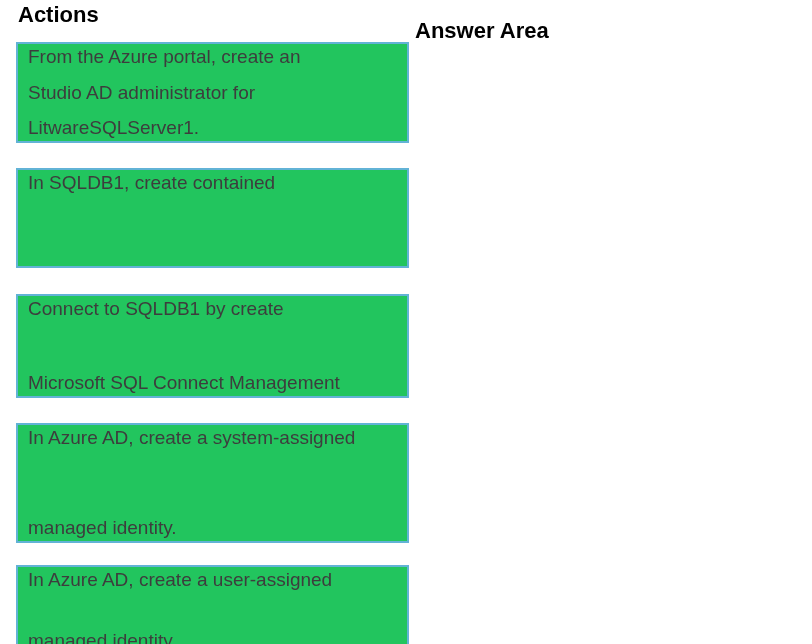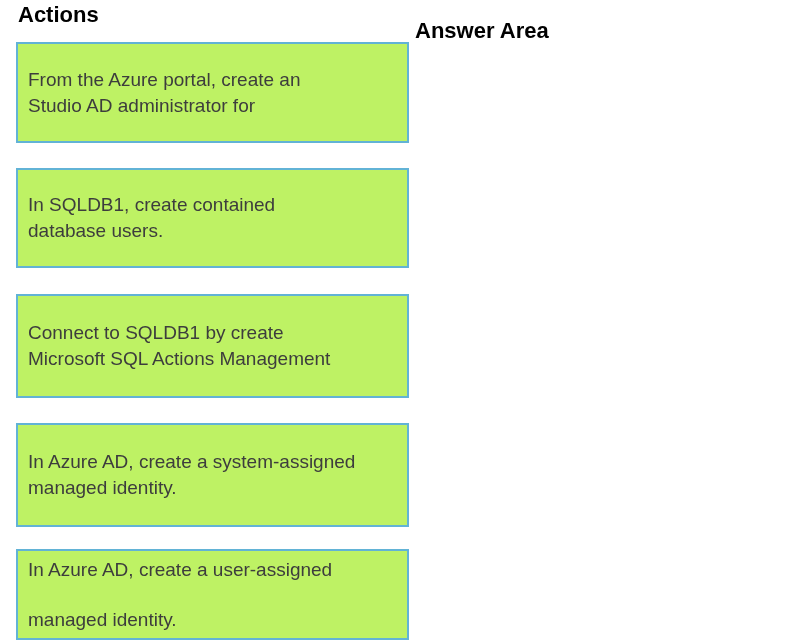--- a/index.html
+++ b/index.html
@@ -33,38 +33,38 @@
     font-weight: bold;
     color: #000000;
     line-height: 26px;
     padding-top: 2px;
   }
   .col-left .heading { padding-left: 2px; }
   .cards { margin-top: 14px; }
   .action-card {
     width: 393px;
     border: 2px solid #62b3d6;
-    background: #bef264;
+    background: #22c55e;
     display: flex;
     flex-direction: column;
-    justify-content: center;
+    justify-content: space-between;
     padding-left: 10px;
     padding-right: 6px;
     cursor: grab;
   }
   .action-card .line {
     font-size: 19px;
     line-height: 26px;
     color: #3d3d3d;
     white-space: nowrap;
   }
   .card-1 { height: 101px; margin-bottom: 25px; }
   .card-2 { height: 100px; margin-bottom: 26px; }
   .card-3 { height: 104px; margin-bottom: 25px; }
-  .card-4 { height: 104px;  margin-bottom: 22px; }
+  .card-4 { height: 120px;  margin-bottom: 22px; }
   .card-5 { height: 91px; margin-bottom: 17px; gap: 24px; }
   .dropzone {
     position: absolute;
     left: 0;
     top: 42px;
     width: 390px;
     height: 600px;
     background: transparent;
   }
 </style>
@@ -74,30 +74,30 @@
 <div class="screen">
 
   <div class="col-left">
     <div class="heading">Actions</div>
 
     <div class="cards">
 
       <div class="action-card card-1">
         <div class="line">From the Azure portal, create an</div>
         <div class="line">Studio AD administrator for</div>
+        <div class="line">LitwareSQLServer1.</div>
       </div>
 
       <div class="action-card card-2">
         <div class="line">In SQLDB1, create contained</div>
-        <div class="line">database users.</div>
       </div>
 
       <div class="action-card card-3">
         <div class="line">Connect to SQLDB1 by create</div>
-        <div class="line">Microsoft SQL Actions Management</div>
+        <div class="line">Microsoft SQL Connect Management</div>
       </div>
 
       <div class="action-card card-4">
         <div class="line">In Azure AD, create a system-assigned</div>
         <div class="line">managed identity.</div>
       </div>
 
       <div class="action-card card-5">
         <div class="line">In Azure AD, create a user-assigned</div>
         <div class="line">managed identity.</div>

